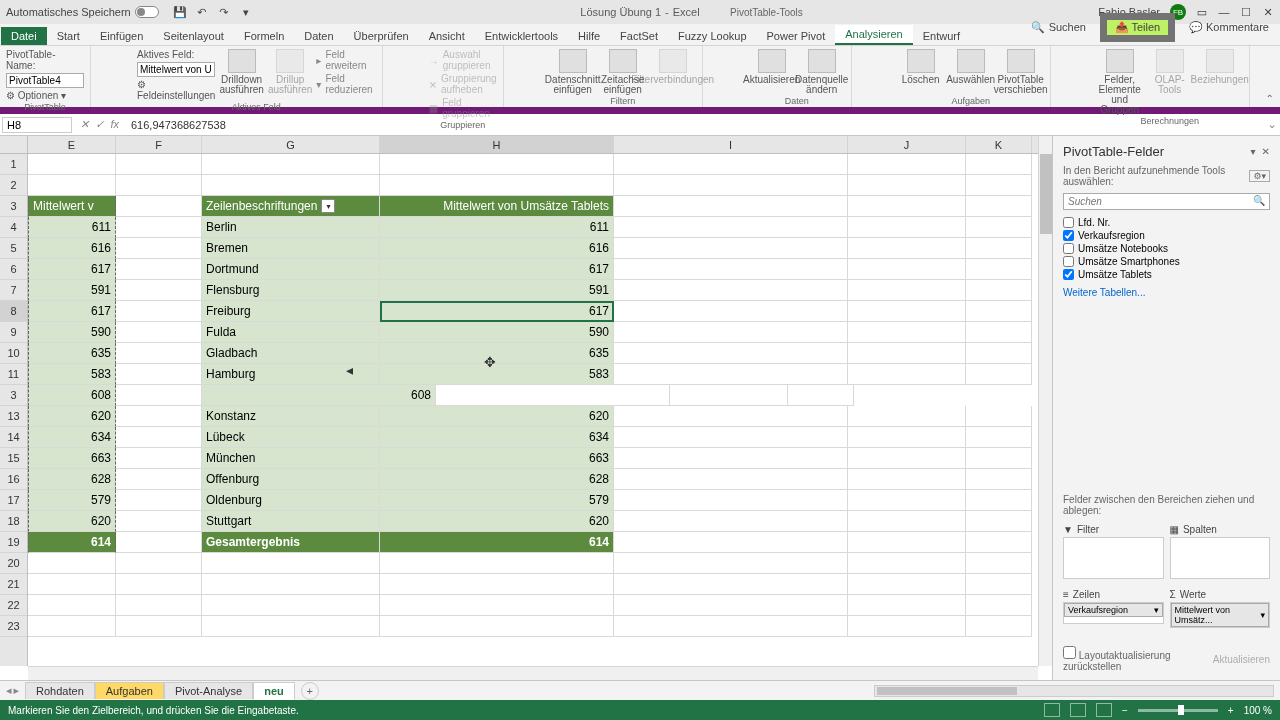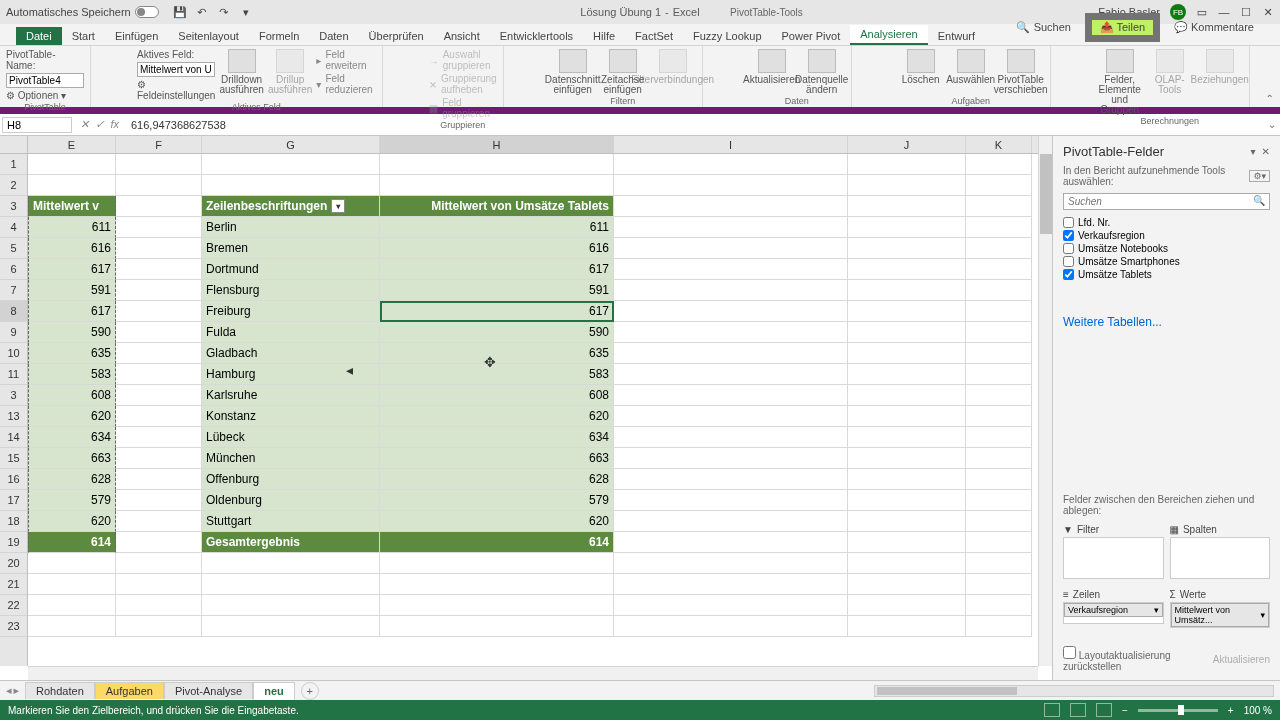--- a/index.html
+++ b/index.html
@@ -12,21 +12,21 @@
 .titlebar .toggle::after { content: ''; width: 8px; height: 8px; background: #888; border-radius: 50%; position: absolute; left: 1px; top: 1px; }
 .titlebar .qat { display: flex; gap: 8px; margin-left: 14px; align-items: center; }
 .titlebar .qat-icon { width: 14px; height: 14px; display: flex; align-items: center; justify-content: center; color: #444; }
 .titlebar .center { position: absolute; left: 50%; transform: translateX(-50%); display: flex; gap: 4px; color: #5a5a5a; }
 .titlebar .contextual { position: absolute; left: 730px; color: #666; font-size: 10px; }
 .titlebar .right { margin-left: auto; display: flex; align-items: center; gap: 10px; }
 .titlebar .avatar { width: 16px; height: 16px; background: #107c10; border-radius: 50%; color: #fff; font-size: 8px; display: flex; align-items: center; justify-content: center; }
 .titlebar .winctrl { width: 12px; height: 12px; display: flex; align-items: center; justify-content: center; color: #444; }
 
 
-.ribbontabs { height: 22px; background: #f3f3f3; display: flex; align-items: flex-end; padding: 0 16px; border-bottom: 1px solid #d4d4d4; position: relative; }
+.ribbontabs { height: 22px; background: #f3f3f3; display: flex; align-items: flex-end; padding: 0 1px; border-bottom: 1px solid #d4d4d4; position: relative; }
 .ribbontabs .filetab { background: #217346; color: #fff; padding: 3px 10px; font-size: 11px; }
 .ribbontabs .tab { padding: 3px 10px; font-size: 11px; color: #444; cursor: pointer; }
 .ribbontabs .tab.active { color: #217346; border-bottom: 2px solid #217346; background: #fff; }
 .ribbontabs .right { margin-left: auto; display: flex; align-items: center; gap: 14px; padding: 0 10px 3px; font-size: 11px; color: #444; }
 .ribbontabs .right .share { background: #bef264; border: 7px solid #737373; padding: 1px 8px; }
 
 
 .ribbon { height: 68px; background: #f3f3f3; border-bottom: 7px solid #701a75; display: flex; font-size: 10px; color: #555; position: relative; gap: 40px; }
 .ribbon .group { border-right: 1px solid #d9d9d9; padding: 3px 6px 0; display: flex; flex-direction: column; justify-content: space-between; }
 .ribbon .group .items { display: flex; gap: 4px; align-items: flex-start; }
@@ -63,21 +63,21 @@
 .cell.num { justify-content: flex-end; }
 .cell.E { width: 88px; }
 .cell.F { width: 86px; }
 .cell.G { width: 178px; }
 .cell.H { width: 234px; }
 .cell.I { width: 234px; }
 .cell.J { width: 118px; }
 .cell.K { width: 66px; }
 .pivot-light { background: #d7e5cf; }
 .pivot-dark { background: #5c8a3f; color: #fff; font-weight: 600; }
-.pivot-hdr { background: #5c8a3f; color: #fff; font-weight: 700; }
+.pivot-hdr { background: #5c8a3f; color: #fff; font-weight: 400; }
 .cell.E.dashed { border-right: 1px dashed #666; border-left: 1px dashed #666; }
 .active-cell { outline: 2px solid #217346; outline-offset: -2px; }
 .move-cursor { position: absolute; font-size: 14px; color: #333; }
 .drop-icon { width: 14px; height: 14px; border: 1px solid #888; display: inline-flex; align-items: center; justify-content: center; background: #fff; margin-left: 4px; font-size: 8px; color: #333; }
 
 
 .vscroll { position: absolute; top: 0; right: 0; width: 14px; bottom: 14px; background: #f0f0f0; border-left: 1px solid #d4d4d4; }
 .vscroll .thumb { position: absolute; top: 18px; width: 12px; left: 1px; height: 80px; background: #c1c1c1; }
 .hscroll { position: absolute; bottom: 0; left: 28px; right: 14px; height: 14px; background: #f0f0f0; border-top: 1px solid #d4d4d4; }
 
@@ -86,21 +86,21 @@
 .fieldpane .hdr { padding: 8px 10px 4px; font-size: 13px; font-weight: 400; color: #333; display: flex; justify-content: space-between; align-items: center; }
 .fieldpane .hdr .ctrls { display: flex; gap: 6px; color: #666; font-size: 10px; }
 .fieldpane .sub { padding: 2px 10px; font-size: 10px; color: #666; display: flex; justify-content: space-between; align-items: center; }
 .fieldpane .gear { border: 1px solid #aaa; padding: 0 3px; font-size: 9px; }
 .fieldpane .search { margin: 4px 10px; position: relative; }
 .fieldpane .search input { width: 100%; padding: 2px 16px 2px 4px; border: 1px solid #aaa; font-size: 10px; font-style: italic; color: #888; }
 .fieldpane .search .sicon { position: absolute; right: 4px; top: 2px; color: #888; font-size: 10px; }
 .fieldpane .fields { padding: 2px 10px; }
 .fieldpane .field { display: flex; align-items: center; gap: 4px; padding: 1px 0; font-size: 10px; }
 .fieldpane .field input { width: 11px; height: 11px; }
-.fieldpane .more-tables { padding: 4px 10px; font-size: 12px; color: #0066cc; cursor: pointer; margin-top: 28px; }
+.fieldpane .more-tables { padding: 4px 10px; font-size: 10px; color: #0066cc; cursor: pointer; }
 .fieldpane .dragareas { margin-top: auto; padding: 6px 10px; }
 .fieldpane .draglabel { font-size: 10px; color: #666; margin-bottom: 6px; }
 .fieldpane .boxrow { display: flex; gap: 6px; margin-bottom: 8px; }
 .fieldpane .box { flex: 1; }
 .fieldpane .box .boxhdr { font-size: 10px; color: #444; display: flex; align-items: center; gap: 4px; padding: 2px 0; }
 .fieldpane .box .boxbody { min-height: 22px; background: #fff; border: 1px solid #ccc; font-size: 10px; }
 .fieldpane .box .pill { background: #e6e6e6; border: 1px solid #aaa; padding: 1px 3px; display: flex; justify-content: space-between; align-items: center; font-size: 9px; }
 .fieldpane .footer { padding: 4px 10px 8px; display: flex; align-items: center; justify-content: space-between; font-size: 10px; color: #666; }
 
 
@@ -454,21 +454,20 @@
           <div class="cell F"></div>
           <div class="cell G pivot-light">Hamburg</div>
           <div class="cell H pivot-light num">583</div>
           <div class="cell I"></div>
           <div class="cell J"></div>
           <div class="cell K"></div>
         </div>
         <div class="row">
           <div class="cell E pivot-light num dashed">608</div>
           <div class="cell F"></div>
-          <div class="cell G pivot-light">Karlsruhe</div>
           <div class="cell H pivot-light num">608</div>
           <div class="cell I"></div>
           <div class="cell J"></div>
           <div class="cell K"></div>
         </div>
         <div class="row">
           <div class="cell E pivot-light num dashed">620</div>
           <div class="cell F"></div>
           <div class="cell G pivot-light">Konstanz</div>
           <div class="cell H pivot-light num">620</div>

